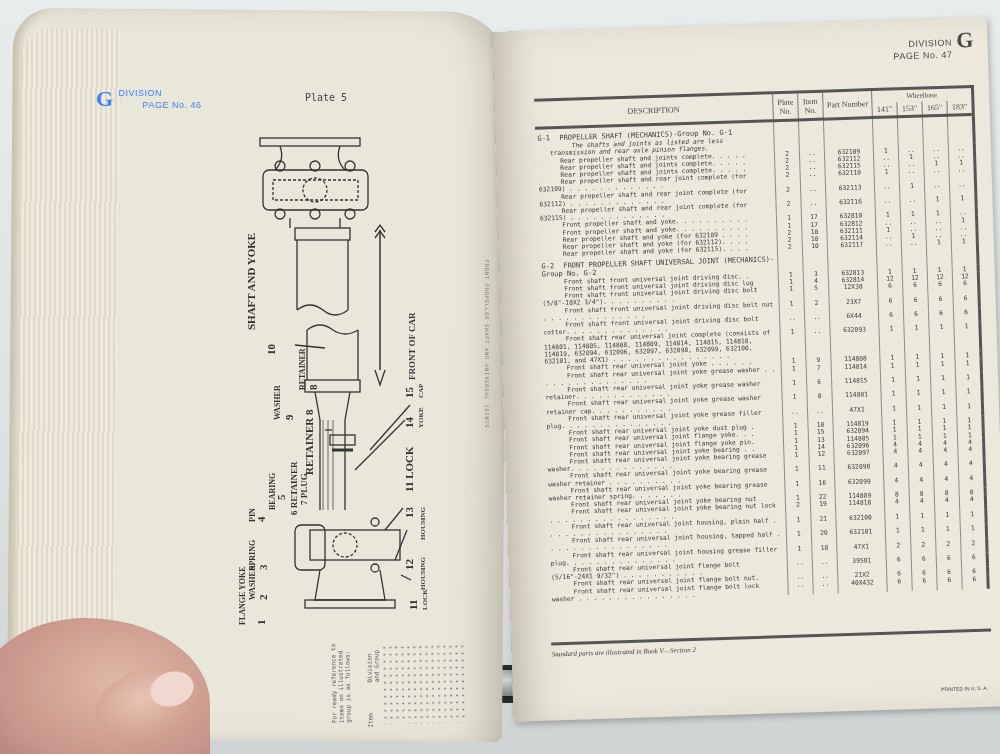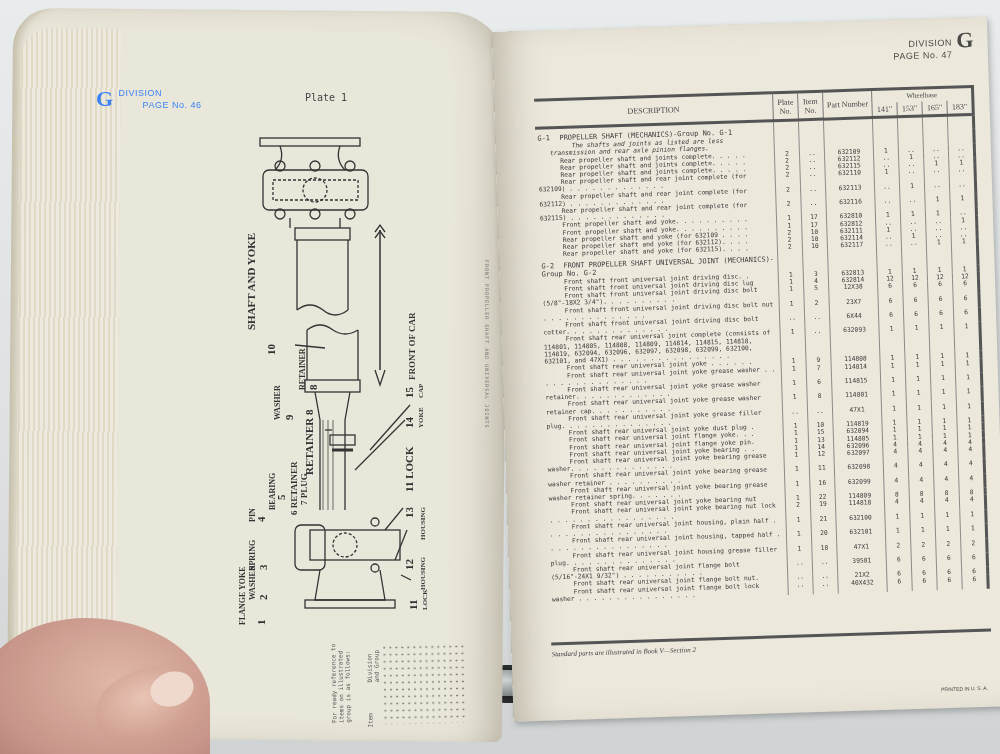--- a/index.html
+++ b/index.html
@@ -90,21 +90,21 @@
   <div class="edge"></div>
 </div>
 
 <div class="hdr-left">
   <span class="bigG">G</span>
   <span style="display:inline-block;vertical-align:top;line-height:9px;margin-left:1px;">
     <span class="small-caps">DIVISION</span><br>
     <span class="small-caps" style="margin-left:24px">PAGE No. 46</span>
   </span>
 </div>
-<div class="plate-title">Plate 1</div>
+<div class="plate-title">Plate 5</div>
 
 <div class="diagram">
   <svg width="250" height="500" viewBox="0 0 250 500">
     <g stroke="#333" fill="none" stroke-width="1.3">
 
       <rect x="25" y="8" width="100" height="8"></rect>
       <path d="M45 16 Q50 30 40 40 M105 16 Q100 30 110 40"></path>
 
       <rect x="28" y="40" width="105" height="40" rx="6"></rect>
       <rect x="38" y="50" width="85" height="20" stroke-dasharray="3 2"></rect>

